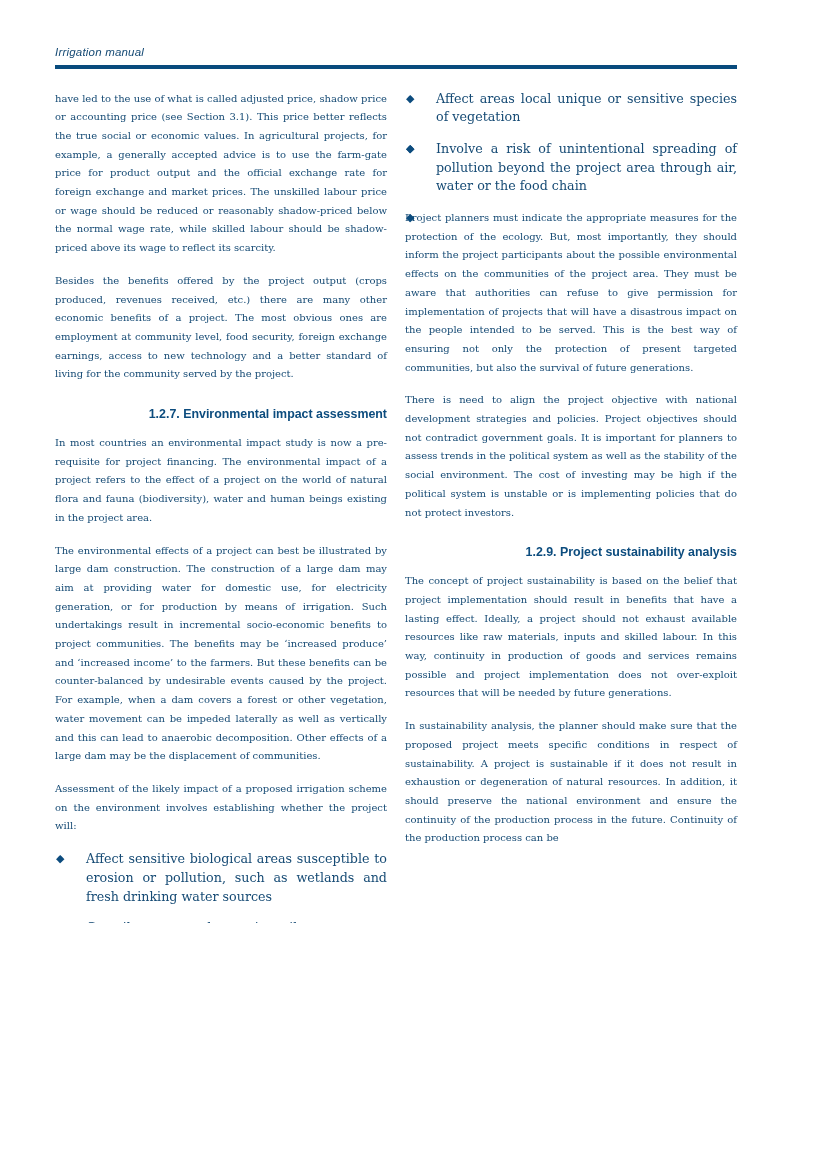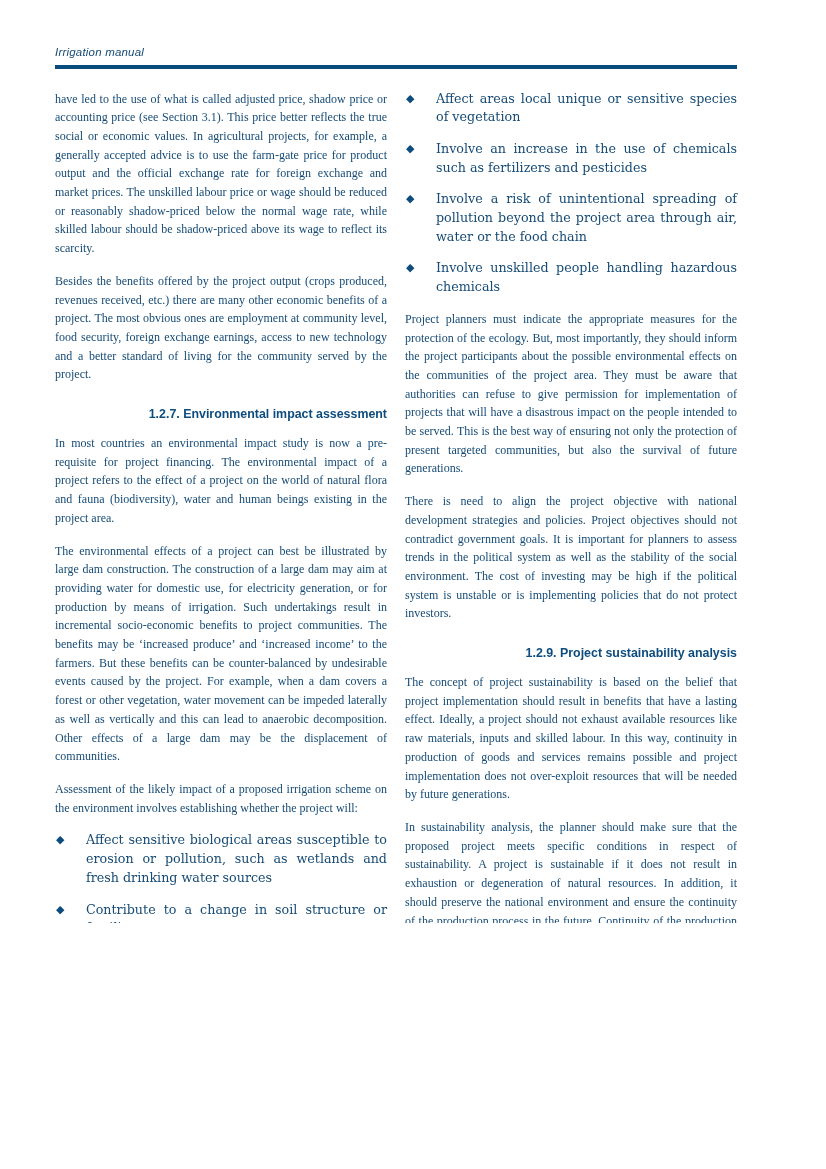--- a/index.html
+++ b/index.html
@@ -33,25 +33,24 @@
     border: none;
   }
   .columns {
     display: flex;
     gap: 18px;
     margin-top: 21px;
   }
   .col { flex: 1 1 0; min-width: 0; }
   .col p {
     margin: 0 0 14px 0;
-    font-size: 12px;
+    font-size: 10px;
     line-height: 18.7px;
     text-align: justify;
     text-justify: inter-word;
-    font-family: Liberation Serif, serif;
   }
   .section-heading {
     font-family: "Liberation Sans", sans-serif;
     font-weight: bold;
     font-size: 12.4px;
     color: #0c4c7e;
     margin: 23px 0 13px 0;
     text-align: right;
   }
   ul.diamond-list { list-style: none; margin: 0 0 2px 0; padding: 0; }
@@ -129,29 +128,27 @@
       </div>
 
       <div class="col">
         <ul class="diamond-list">
           <li>
             <span class="marker">◆</span>
             <span>Affect areas local unique or sensitive species of vegetation</span>
           </li>
           <li>
             <span class="marker">◆</span>
-            <span>Involve an increase in the use of chemicals such as fertilizers and pesticides</span>
           </li>
           <li>
             <span class="marker">◆</span>
             <span>Involve a risk of unintentional spreading of pollution beyond the project area through air, water or the food chain</span>
           </li>
           <li>
             <span class="marker">◆</span>
-            <span>Involve unskilled people handling hazardous chemicals</span>
           </li>
         </ul>
         <p style="margin-top:6px;">Project planners must indicate the appropriate measures for the protection of the ecology. But, most importantly, they should inform the project participants about the possible environmental effects on the communities of the project area. They must be aware that authorities can refuse to give permission for implementation of projects that will have a disastrous impact on the people intended to be served. This is the best way of ensuring not only the protection of present targeted communities, but also the survival of future generations.</p>
         <p>There is need to align the project objective with national development strategies and policies. Project objectives should not contradict government goals. It is important for planners to assess trends in the political system as well as the stability of the social environment. The cost of investing may be high if the political system is unstable or is implementing policies that do not protect investors.</p>
         <div class="section-heading">1.2.9. Project sustainability analysis</div>
         <p>The concept of project sustainability is based on the belief that project implementation should result in benefits that have a lasting effect. Ideally, a project should not exhaust available resources like raw materials, inputs and skilled labour. In this way, continuity in production of goods and services remains possible and project implementation does not over-exploit resources that will be needed by future generations.</p>
         <p>In sustainability analysis, the planner should make sure that the proposed project meets specific conditions in respect of sustainability. A project is sustainable if it does not result in exhaustion or degeneration of natural resources. In addition, it should preserve the national environment and ensure the continuity of the production process in the future. Continuity of the production process can be</p>
       </div>
 
     </div>

